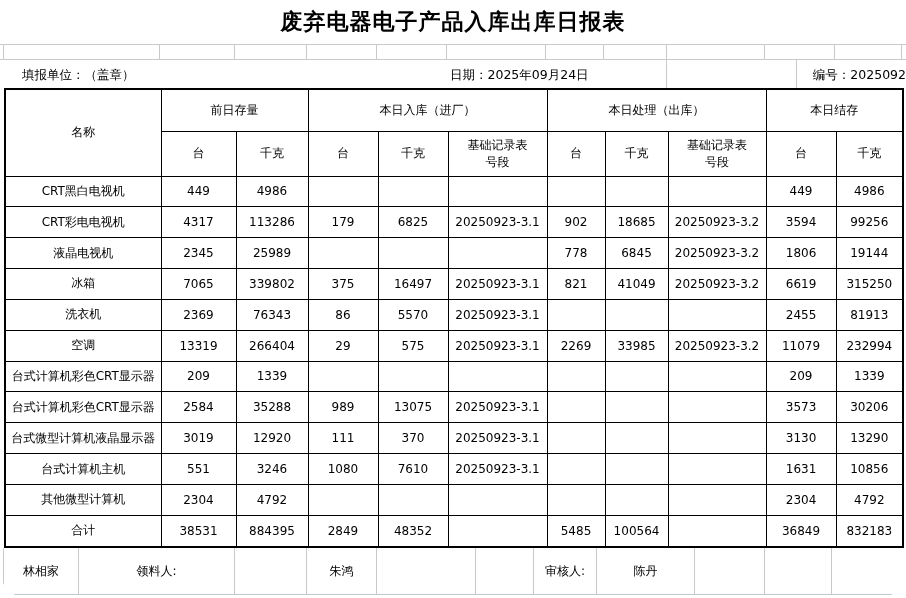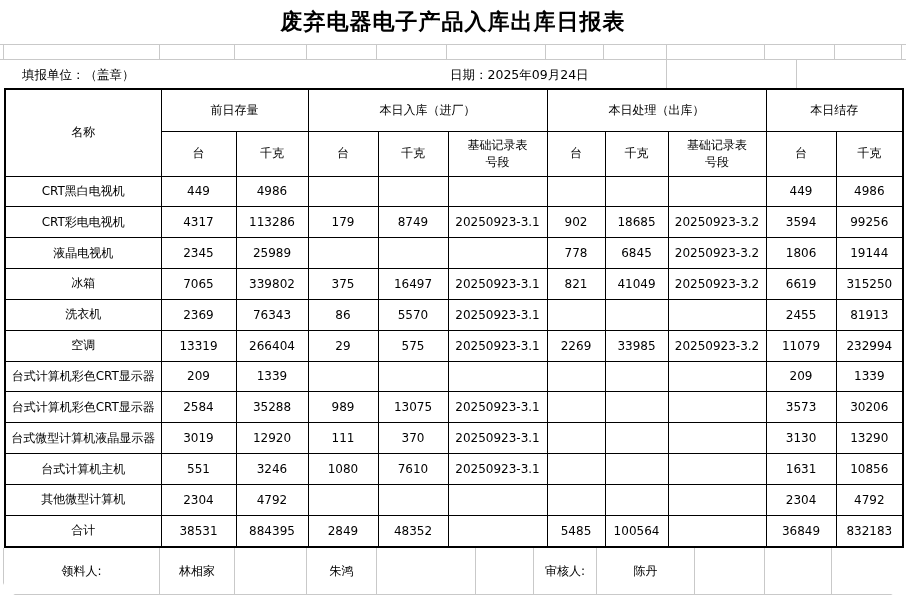--- a/index.html
+++ b/index.html
@@ -52,20 +52,21 @@
     <div class="c" style="width:63px"></div>
     <div class="c" style="width:98px"></div>
     <div class="c" style="width:70px"></div>
     <div class="c" style="width:67px"></div>
   </div>
 
   <div class="rowB">
     <div class="b b1">填报单位：（盖章）</div>
     <div class="b b2">日期：2025年09月24日</div>
     <div class="b b3"></div>
+    <div class="b b4">编号：2025092</div>
   </div>
 
   <table class="report">
     <colgroup>
       <col style="width:156px">
         <col style="width:75px">
         <col style="width:72px">
       <col style="width:70px">
         <col style="width:70px">
         <col style="width:99px">
@@ -106,21 +107,21 @@
       <td></td>
       <td></td>
       <td>449</td>
       <td>4986</td>
     </tr>
     <tr>
       <td>CRT彩电电视机</td>
       <td>4317</td>
       <td>113286</td>
       <td>179</td>
-      <td>8749</td>
+      <td>6825</td>
       <td>20250923-3.1</td>
       <td>902</td>
       <td>18685</td>
       <td>20250923-3.2</td>
       <td>3594</td>
       <td>99256</td>
     </tr>
     <tr>
       <td>液晶电视机</td>
       <td>2345</td>
@@ -249,22 +250,22 @@
       <td>100564</td>
       <td></td>
       <td>36849</td>
       <td>832183</td>
     </tr>
   </tbody>
     </table>
 
   <div class="foot">
     <div class="f" style="width:4px"></div>
+    <div class="f" style="width:75px">林相家</div>
     <div class="f" style="width:156px">领料人:</div>
-    <div class="f" style="width:75px">林相家</div>
     <div class="f" style="width:72px"></div>
     <div class="f" style="width:70px">朱鸿</div>
     <div class="f" style="width:99px"></div>
     <div class="f" style="width:58px"></div>
     <div class="f" style="width:63px">审核人:</div>
     <div class="f" style="width:98px">陈丹</div>
     <div class="f" style="width:70px"></div>
     <div class="f" style="width:67px"></div>
   </div>
 

